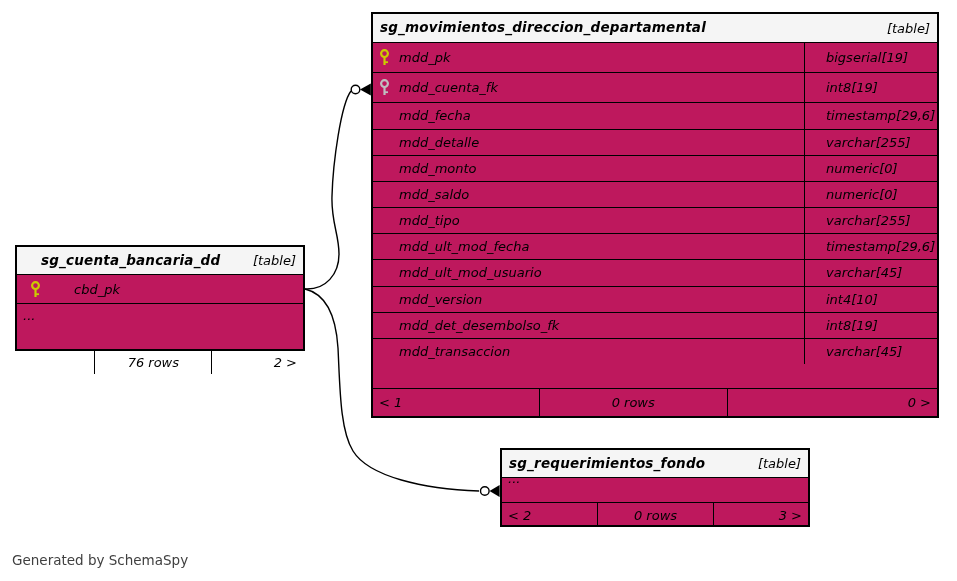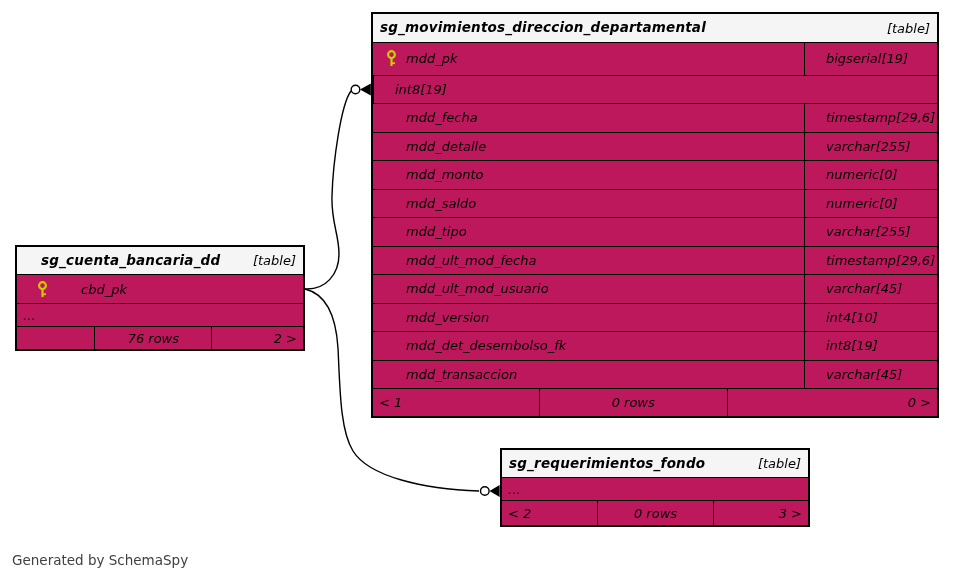--- a/index.html
+++ b/index.html
@@ -19,29 +19,29 @@
     display:flex;align-items:center;justify-content:space-between;
     padding:0 7px;flex:0 0 auto;
   }
   .tbl-name{font-weight:bold;font-size:13.5px;letter-spacing:.2px;}
   .tbl-kind{font-size:13px;}
   .trow{
     border-top:1.5px solid #000;display:flex;align-items:stretch;
     flex:1 1 auto;box-sizing:border-box;min-height:0;
   }
   .cell{display:flex;align-items:center;box-sizing:border-box;}
-  .cell.name{flex:1 1 auto;padding-left:11px;}
+  .cell.name{flex:1 1 auto;padding-left:4px;}
   .cell.type{border-left:1.5px solid #000;padding-left:21px;}
   .mov .cell.type{width:133px;flex:0 0 133px;}
   .key-slot{width:20px;display:inline-flex;align-items:center;justify-content:flex-start;padding-left:2px;}
   .cuenta .key-slot{width:44px;padding-left:9px;}
   .key-primary{color:var(--pk-color,#cccc00);}
   .key-foreign{color:var(--fk-color,#c0c0c0);}
   .ellipsis-row{padding-left:6px;align-items:center;display:flex;}
-  .tbl-footer{display:flex;flex:0 0 auto;border-top:1.5px solid #000;}
+  .tbl-footer{display:flex;flex:0 0 auto;border-top:1.5px solid #000;margin-top:24px;}
   .tbl-footer .fcell{display:flex;align-items:center;box-sizing:border-box;padding:0 6px;}
   .fcell.fleft{justify-content:flex-start;}
   .fcell.fcenter{justify-content:center;border-left:1.5px solid #000;}
   .fcell.fright{justify-content:flex-end;border-left:1.5px solid #000;}
   .mov .fleft{flex:0 0 29.4%;} .mov .fcenter{flex:0 0 33.3%;} .mov .fright{flex:1 1 auto;}
   .cuenta .fleft{flex:0 0 27%;} .cuenta .fcenter{flex:0 0 41%;} .cuenta .fright{flex:1 1 auto;}
   .req .fleft{flex:0 0 31%;} .req .fcenter{flex:0 0 38%;} .req .fright{flex:1 1 auto;}
   
   .mov{left:371px;top:12px;width:568px;height:406px;}
   .mov .tbl-header{height:28px;}
@@ -92,20 +92,30 @@
           <line x1="5.5" y1="8" x2="5.5" y2="16" stroke="currentColor" stroke-width="2.2"></line>
           <line x1="5.5" y1="13.2" x2="9" y2="13.2" stroke="currentColor" stroke-width="1.8"></line>
         </svg>
       </span>
       <span>mdd_pk</span>
     </div>
     <div class="cell type">bigserial[19]</div>
   </div>
 
   <div class="trow">
+    <div class="cell name">
+      <span class="key-slot key-foreign">
+        <svg class="keyicon" width="11" height="17" viewBox="0 0 11 17">
+          <circle cx="5.5" cy="4.6" r="3.4" fill="none" stroke="currentColor" stroke-width="2.2"></circle>
+          <line x1="5.5" y1="8" x2="5.5" y2="16" stroke="currentColor" stroke-width="2.2"></line>
+          <line x1="5.5" y1="13.2" x2="9" y2="13.2" stroke="currentColor" stroke-width="1.8"></line>
+        </svg>
+      </span>
+      <span>mdd_cuenta_fk</span>
+    </div>
     <div class="cell type">int8[19]</div>
   </div>
 
   <div class="trow">
     <div class="cell name">
         <span class="key-slot"></span>
       <span>mdd_fecha</span>
       </div>
     <div class="cell type">timestamp[29,6]</div>
   </div>

